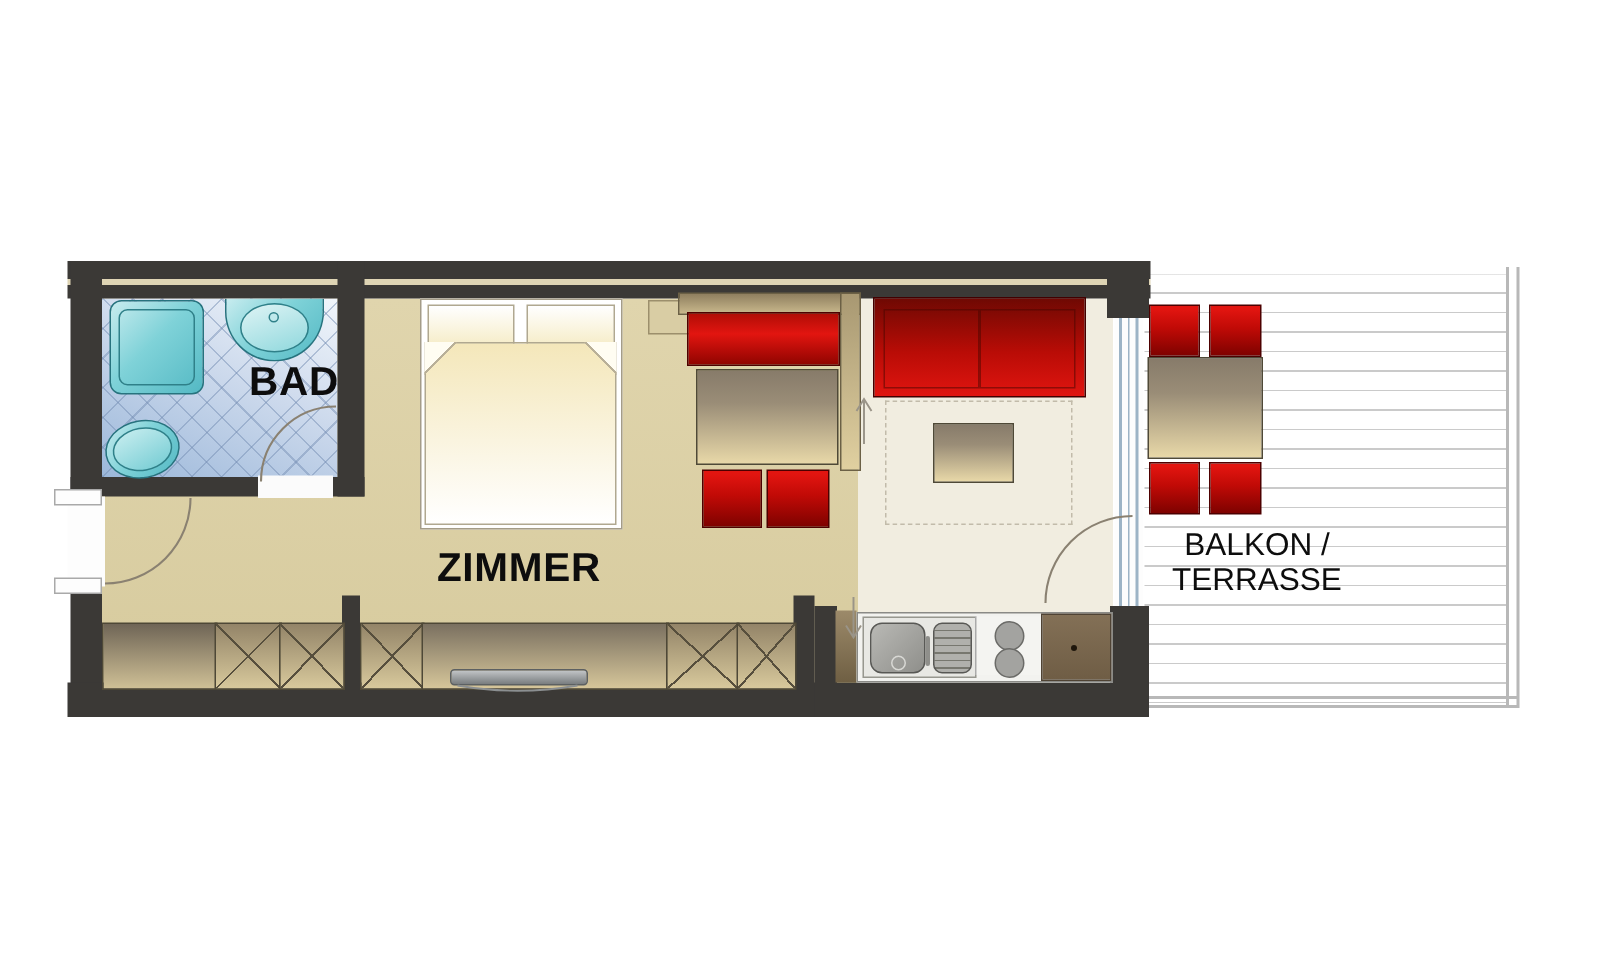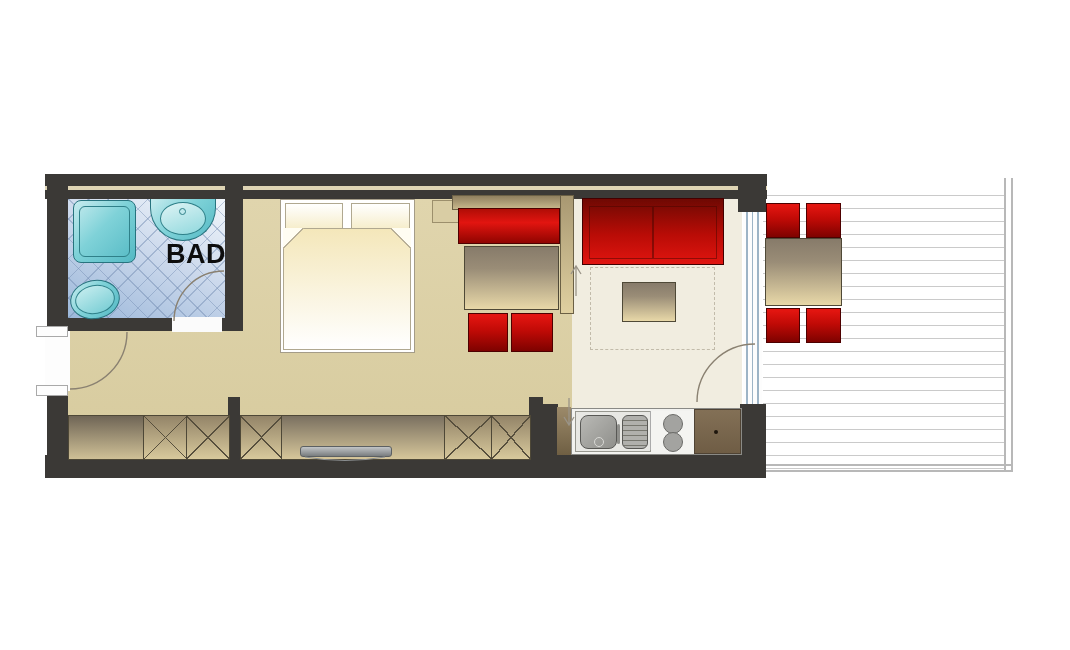--- a/index.html
+++ b/index.html
@@ -104,20 +104,21 @@
 
   <div class="abs" style="left:280px;top:199px;width:133px;height:152px;background:#fff;border:1.5px solid #a49c88;">
     <div class="abs" style="left:4px;top:3px;width:56px;height:28px;background:linear-gradient(180deg,#fff,#f5ebc4);border:1px solid #b0a890;"></div>
     <div class="abs" style="left:70px;top:3px;width:57px;height:28px;background:linear-gradient(180deg,#fff,#f5ebc4);border:1px solid #b0a890;"></div>
     <div class="abs" style="left:2px;top:28px;width:126px;height:120px;background:linear-gradient(180deg,#f4e7ba,#fff);border:1px solid #b0a890;">
       <div class="duvet-cornerL" style="left:-1px;top:-1px;"></div>
       <div class="duvet-cornerR" style="right:-1px;top:-1px;"></div>
     </div>
   </div>
   <div class="abs" style="left:432px;top:200px;width:27px;height:21px;background:#d9cda4;border:1px solid #9c8f6c;"></div>
+  <div class="room-label" style="left:277px;top:363px;width:138px;">ZIMMER</div>
 
   <div class="abs wood" style="left:452px;top:195px;width:120px;height:13px;border:1px solid #6b6045;"></div>
   <div class="abs wood" style="left:560px;top:195px;width:12px;height:117px;border:1px solid #6b6045;background:linear-gradient(180deg,#a89872,#e0d0a0);"></div>
   <div class="abs bench-red" style="left:458px;top:208px;width:100px;height:34px;"></div>
   <div class="abs table" style="left:464px;top:246px;width:93px;height:62px;"></div>
   <div class="abs red" style="left:468px;top:313px;width:38px;height:37px;"></div>
   <div class="abs red" style="left:511px;top:313px;width:40px;height:37px;"></div>
 
   <div class="abs sofa" style="left:582px;top:198px;width:140px;height:65px;">
     <div class="cush" style="left:6px;top:7px;width:62px;height:51px;"></div>
@@ -150,20 +151,24 @@
   </div>
   <div class="abs" style="left:694px;top:409px;width:45px;height:43px;background:linear-gradient(180deg,#837056,#6f5d45);border:1px solid #4f4334;">
     <div class="abs" style="left:19px;top:20px;width:4px;height:4px;border-radius:50%;background:#1e160c;"></div>
   </div>
 
   <div class="abs red" style="left:766px;top:203px;width:32px;height:33px;"></div>
   <div class="abs red" style="left:806px;top:203px;width:33px;height:33px;"></div>
   <div class="abs table" style="left:765px;top:238px;width:75px;height:66px;"></div>
   <div class="abs red" style="left:766px;top:308px;width:32px;height:33px;"></div>
   <div class="abs red" style="left:806px;top:308px;width:33px;height:33px;"></div>
+  <div class="balcony-label" style="left:763px;top:352px;width:150px;">
+    <span>BALKON /</span><br>
+    <span>TERRASSE</span>
+  </div>
 
   <svg width="1070" height="650" style="position:absolute;left:0;top:0;pointer-events:none;">
     <path d="M127,332 A57,57 0 0 1 70,389" fill="none" stroke="#8a8171" stroke-width="1.4"></path>
     <path d="M174,321 A50,50 0 0 1 224,271" fill="none" stroke="#8a8171" stroke-width="1.4"></path>
     <path d="M697,402 A58,58 0 0 1 755,344" fill="none" stroke="#8a8171" stroke-width="1.4"></path>
     <path d="M576,296 L576,267 M571,274 L576,266 L581,274" fill="none" stroke="#9a9488" stroke-width="1.3"></path>
     <path d="M569,398 L569,424 M564,417 L569,425 L574,417" fill="none" stroke="#9a9488" stroke-width="1.3"></path>
     <path d="M305,457 Q345,464 385,457" fill="none" stroke="#8b8f91" stroke-width="1.2"></path>
   </svg>
 

